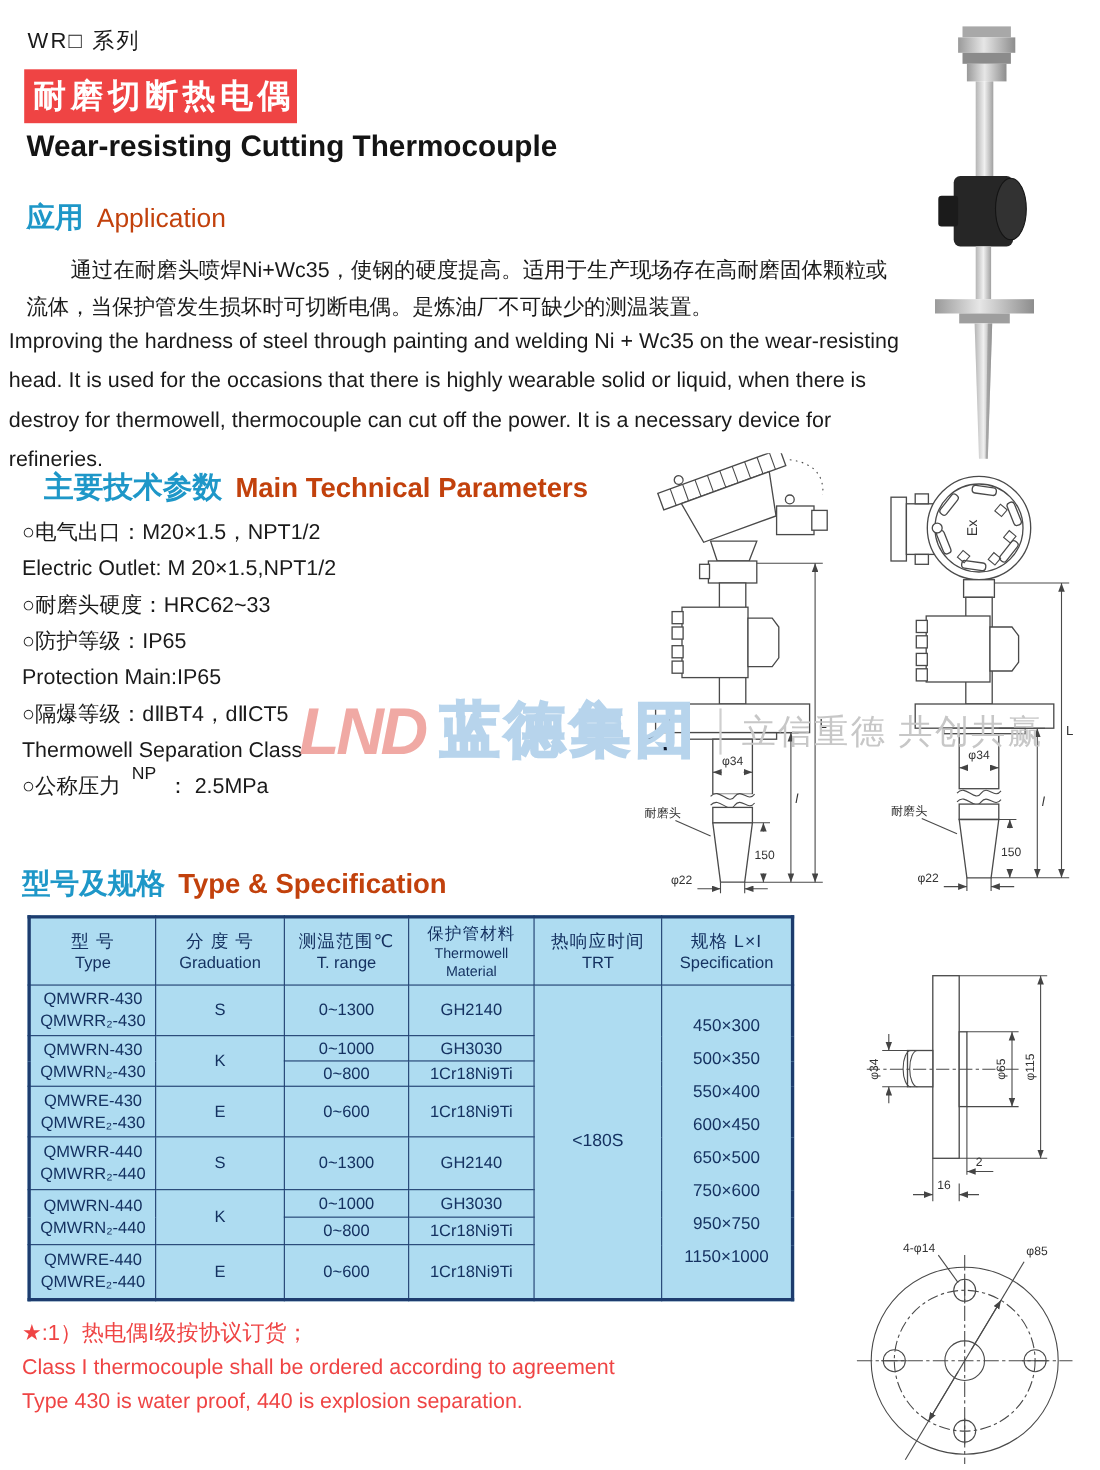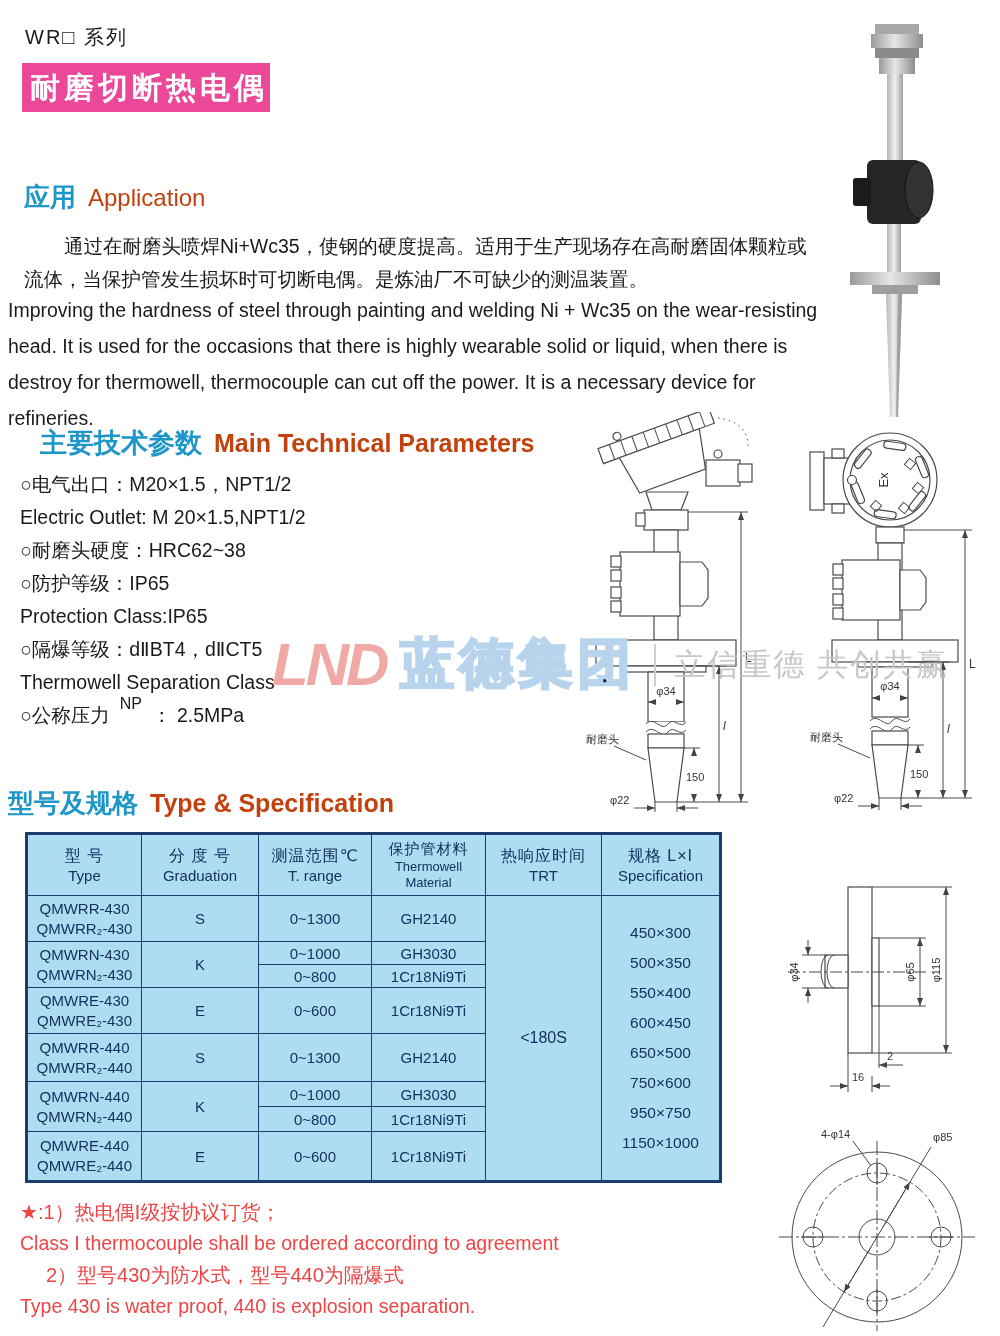--- a/index.html
+++ b/index.html
@@ -5,21 +5,21 @@
   html,body{margin:0;padding:0;background:#fff;}
   .page{
     position:relative;width:1000px;height:1336px;background:#fff;overflow:hidden;
     font-family:"Liberation Sans","DejaVu Sans",sans-serif;color:#111;
   }
   .abs{position:absolute;}
   .nowrap{white-space:nowrap;}
 
   .series{left:25px;top:24px;font-size:20px;letter-spacing:2px;color:#1a1a1a;}
   .banner{
-    left:22px;top:63px;width:240px;height:49px;background:#ec4899;color:#fff;
+    left:22px;top:63px;width:240px;height:49px;background:#ef4444;color:#fff;
     font-size:30px;font-weight:bold;letter-spacing:4px;line-height:49px;padding-left:8px;
   }
   .title-en{left:24px;top:118px;font-size:27px;font-weight:bold;color:#141414;}
 
   .sec-head{display:flex;align-items:baseline;gap:12px;}
   .sec-cn{color:#1e97c8;font-weight:bold;}
   .sec-en{color:#c2410c;font-weight:600;}
   .app-head{left:24px;top:180px;}
   .app-head .sec-cn{font-size:26px;}
   .app-head .sec-en{font-size:24px;font-weight:500;}
@@ -28,21 +28,21 @@
   .app-cn .indent{padding-left:40px;}
   .app-en{left:8px;top:292px;font-size:19.5px;line-height:36px;color:#1a1a1a;}
 
   .tech-head{left:20px;top:425px;margin-left:20px;}
   .tech-head .sec-cn{font-size:27px;}
   .tech-head .sec-en{font-size:25px;}
   .params{left:20px;top:468px;font-size:19.5px;color:#1a1a1a;}
   .params .pline{height:33px;line-height:33px;}
   .np{position:relative;top:-13px;font-size:16px;margin:0 10px;}
 
-  .spec-head{left:8px;top:786px;}
+  .spec-head{left:20px;top:786px;}
   .spec-head .sec-cn{font-size:26px;}
   .spec-head .sec-en{font-size:25px;}
 
   table.spec{
     position:absolute;left:25px;top:832px;width:694px;border-collapse:collapse;
     background:#aedcf1;table-layout:fixed;color:#153261;
     border:3px solid #1d3c6e;
   }
   table.spec td,table.spec th{
     border:1px solid #1d3c6e;text-align:center;vertical-align:middle;padding:0;
@@ -78,20 +78,21 @@
   svg .dln{stroke:#4a4a4a;stroke-width:1;fill:none;}
   svg .shape{stroke:#4a4a4a;stroke-width:1.2;fill:#fff;}
 </style>
 </head>
 <body>
 
 <div class="page">
 
   <div class="abs series nowrap">WR□ 系列</div>
   <div class="abs banner nowrap">耐磨切断热电偶</div>
+  <div class="abs title-en nowrap">Wear-resisting Cutting Thermocouple</div>
 
   <div class="abs sec-head app-head">
     <span class="sec-cn">应用</span>
     <span class="sec-en">Application</span>
   </div>
   <div class="abs app-cn">
     <div class="nowrap indent">通过在耐磨头喷焊Ni+Wc35，使钢的硬度提高。适用于生产现场存在高耐磨固体颗粒或</div>
     <div class="nowrap">流体，当保护管发生损坏时可切断电偶。是炼油厂不可缺少的测温装置。</div>
   </div>
   <div class="abs app-en">
@@ -129,23 +130,23 @@
     <polygon points="53,272 57,272 53,395 51,395" fill="#8a8a8a" opacity="0.6"></polygon>
   </svg>
 
   <div class="abs sec-head tech-head">
     <span class="sec-cn">主要技术参数</span>
     <span class="sec-en">Main Technical Parameters</span>
   </div>
   <div class="abs params">
     <div class="pline nowrap">○电气出口：M20×1.5，NPT1/2</div>
     <div class="pline nowrap">Electric Outlet: M 20×1.5,NPT1/2</div>
-    <div class="pline nowrap">○耐磨头硬度：HRC62~38</div>
+    <div class="pline nowrap">○耐磨头硬度：HRC62~33</div>
     <div class="pline nowrap">○防护等级：IP65</div>
-    <div class="pline nowrap">Protection Class:IP65</div>
+    <div class="pline nowrap">Protection Main:IP65</div>
     <div class="pline nowrap">○隔爆等级：dⅡBT4，dⅡCT5</div>
     <div class="pline nowrap">Thermowell Separation Class</div>
     <div class="pline nowrap">
       <span>○公称压力</span><span class="np">NP</span><span>： 2.5MPa</span>
     </div>
   </div>
 
   <div class="abs watermark">
     <span class="wm-logo">LND</span>
     <span class="wm-company">蓝德集团</span>
@@ -460,17 +461,16 @@
     <line class="dln" x1="120" y1="104" x2="147" y2="59" marker-end="url(#ff-ae)"></line>
     <line class="dln" x1="108" y1="124" x2="81" y2="169" marker-end="url(#ff-ae)"></line>
     <text x="170" y="18" font-size="11">φ85</text>
     <text x="58" y="15" font-size="11">4-φ14</text>
     <line class="dln" x1="90" y1="18" x2="108" y2="43"></line>
   </svg>
 
   <div class="abs notes">
     <div class="ncn nowrap">★:1）热电偶Ⅰ级按协议订货；</div>
     <div class="nen nowrap">Class I thermocouple shall be ordered according to agreement</div>
-    <div class="ncn ind nowrap">2）型号430为防水式，型号440为隔爆式</div>
     <div class="nen nowrap">Type 430 is water proof, 440 is explosion separation.</div>
   </div>
 
 </div>
 
 </body></html>

